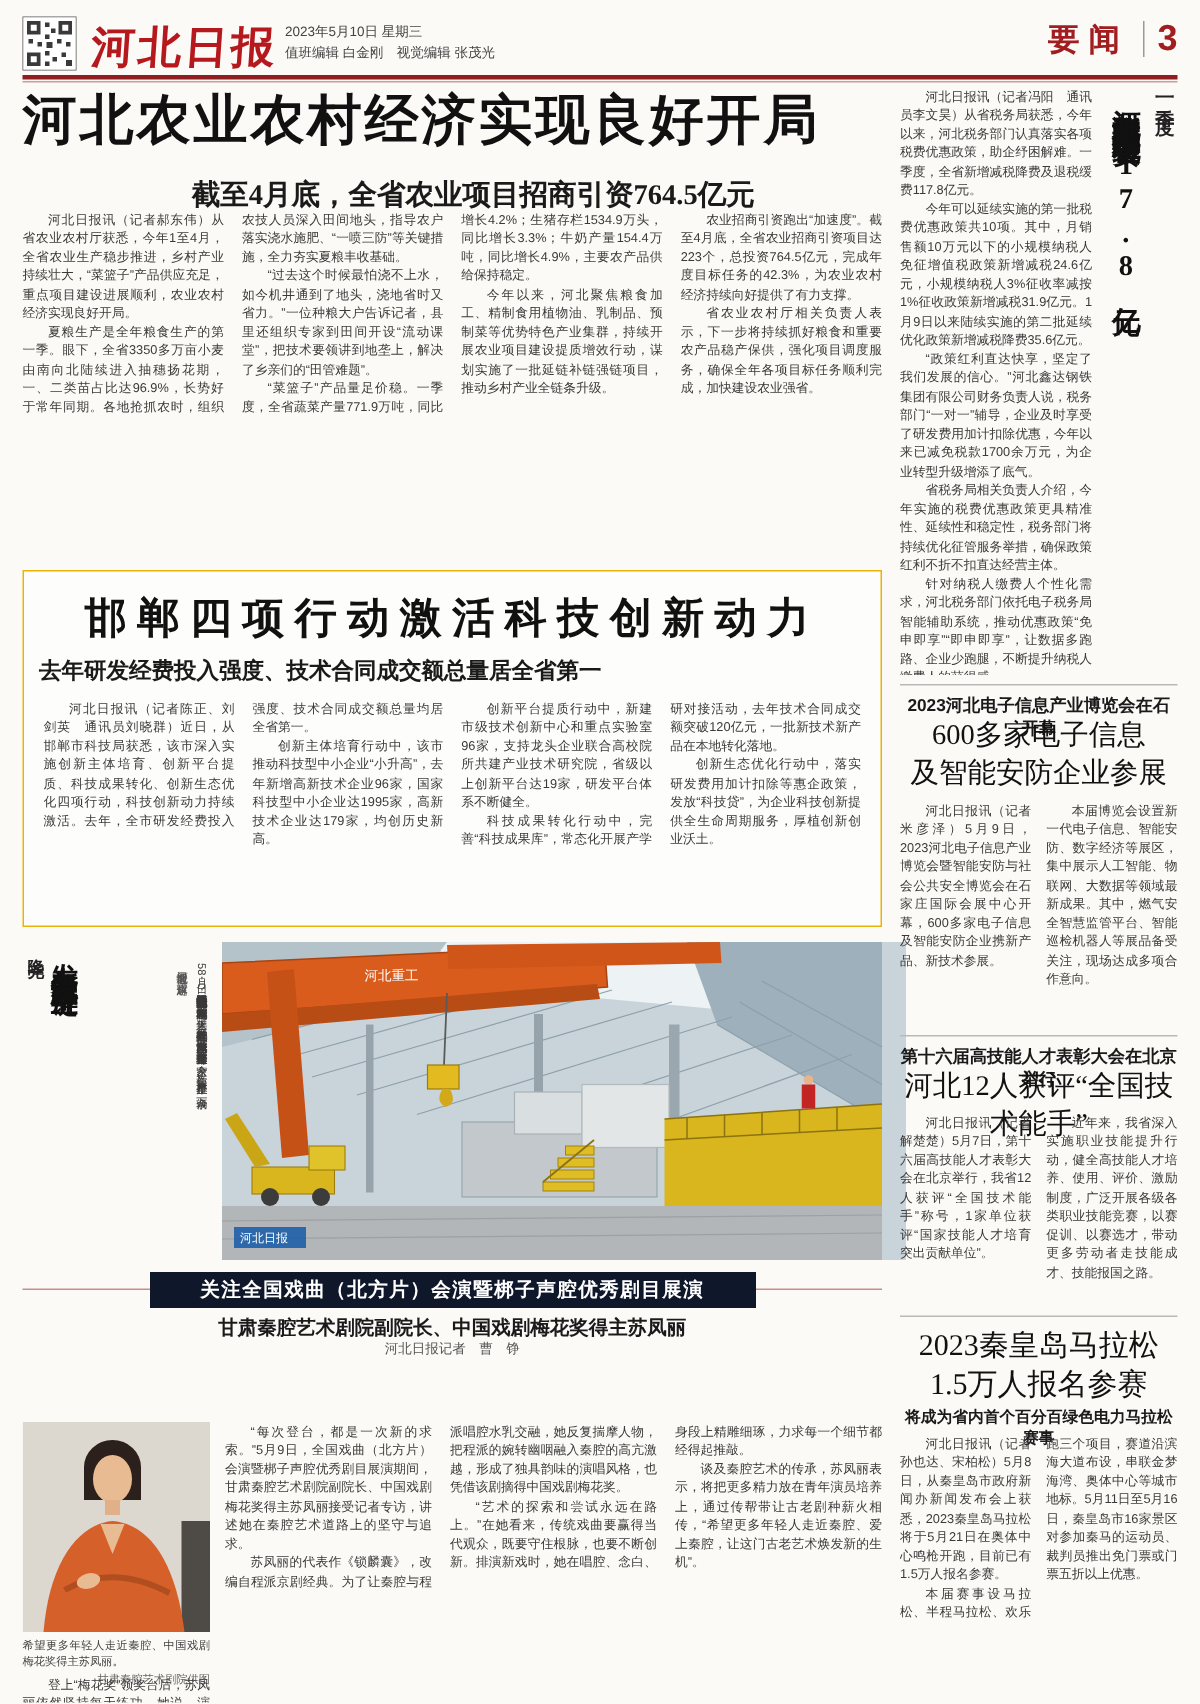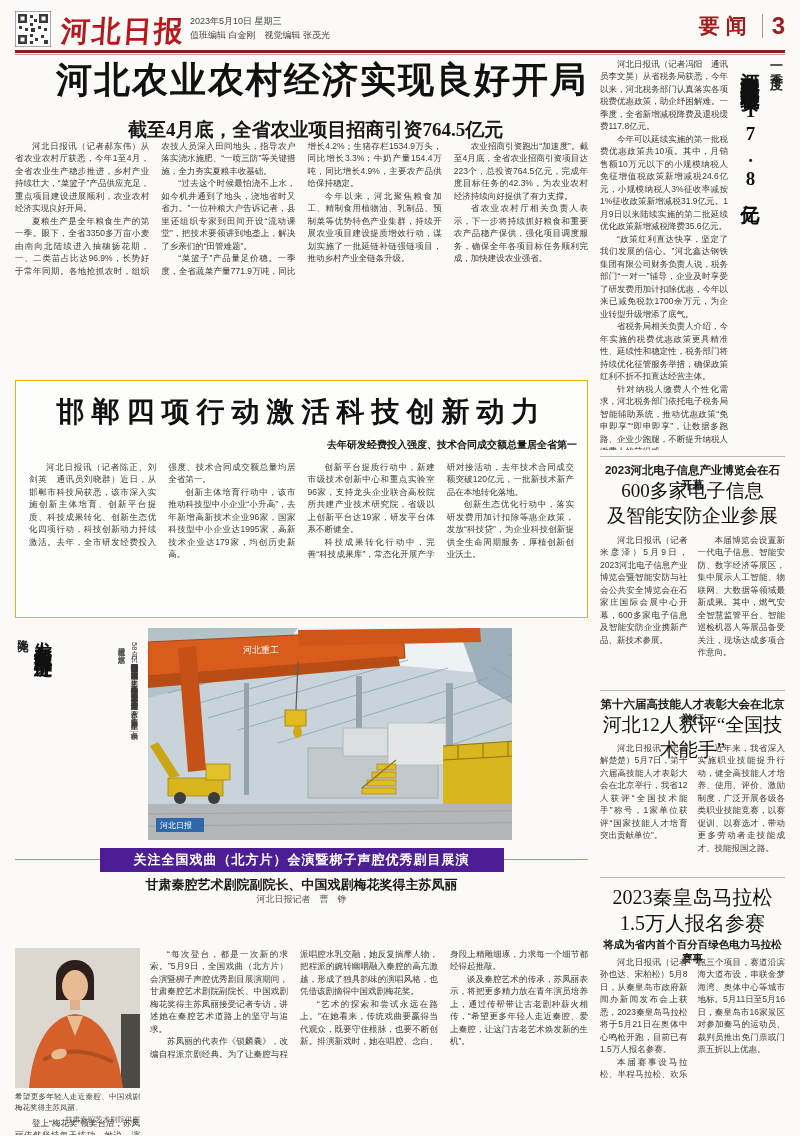--- a/index.html
+++ b/index.html
@@ -17,46 +17,46 @@
   .page-num{font-size:24px;font-weight:bold;color:#a11d1f;}
   .head-rule{position:absolute;left:15px;top:50px;width:770px;height:3px;background:#8d1d1f;}
   .head-rule2{position:absolute;left:15px;top:54px;width:770px;height:1px;background:#d49a97;}
   
   .body-text{font-size:8.5px;line-height:1.47;color:#3a3a3a;text-align:justify;overflow:hidden;}
   .body-text p{margin:0;text-indent:2em;}
   .cols-4{column-count:4;column-gap:12px;}
   .cols-3{column-count:3;column-gap:12px;}
   .cols-2{column-count:2;column-gap:10px;}
   
-  .lead-headline{position:absolute;left:15px;top:56px;width:573px;text-align:right;
+  .lead-headline{position:absolute;left:15px;top:56px;width:573px;text-align:left;
                  font-size:36px;font-weight:900;color:#111;letter-spacing:2px;margin:0;}
   .lead-subhead{position:absolute;left:15px;top:103px;width:573px;text-align:center;
                 font-family:"Liberation Serif","DejaVu Serif",serif;font-size:19px;font-weight:bold;color:#1a1a1a;margin:14px;}
   .lead-body{position:absolute;left:15px;top:140px;width:573px;height:232px;}
   
   .handan-box{position:absolute;left:15px;top:380px;width:571px;height:236px;border:1px solid #eab308;background:#fdfdfb;}
   .box-headline{margin:12px 10px 0;text-align:center;font-family:"Liberation Serif","DejaVu Serif",serif;
                 font-size:28px;font-weight:bold;letter-spacing:7px;color:#111;}
-  .box-subhead{margin:7px 10px 0;text-align:right;font-size:10px;font-weight:bold;color:#1a1a1a;}
+  .box-subhead{margin:7px 10px 0;text-align:left;font-size:15px;font-weight:bold;color:#1a1a1a;}
   .box-body{margin:9px 13px 0;height:134px;}
   
   .longyao{position:absolute;left:15px;top:628px;width:126px;height:212px;}
   .ly-kicker{position:absolute;left:0;top:2px;writing-mode:vertical-rl;text-orientation:upright;
              font-size:11px;font-weight:bold;color:#222;letter-spacing:2px;}
   .ly-headline{position:absolute;left:16px;top:0;height:206px;margin:0;writing-mode:vertical-rl;text-orientation:upright;
                font-family:"Liberation Serif","DejaVu Serif",serif;font-size:18px;font-weight:bold;color:#111;letter-spacing:2px;}
   .ly-caption{position:absolute;right:0;top:6px;width:74px;height:200px;writing-mode:vertical-rl;
               font-size:7.5px;line-height:1.75;color:#3a3a3a;text-align:justify;overflow:hidden;}
   .ly-caption p{margin:0;text-indent:1em;}
   .ly-credit{font-size:7.5px;color:#555;margin-top:4px;}
-  .main-photo{position:absolute;left:148px;top:628px;width:364px;height:212px;background:#c9d4da;overflow:hidden;}
+  .main-photo{position:absolute;left:148px;top:628px;width:456px;height:212px;background:#c9d4da;overflow:hidden;}
   
   .banner-row{position:absolute;left:15px;top:848px;width:573px;height:22px;}
   .banner-line{position:absolute;left:0;top:11px;width:100%;height:1px;background:#c98c88;}
-  .banner-box{position:absolute;left:50%;top:0;transform:translateX(-50%);background:#4c1d95;color:#fff;
+  .banner-box{position:absolute;left:50%;top:0;transform:translateX(-50%);background:#0f172a;color:#fff;
               font-size:13px;font-weight:bold;padding:3px 34px;letter-spacing:1px;white-space:nowrap;}
   
   .opera-kicker{position:absolute;left:15px;top:876px;width:573px;text-align:center;
                 font-size:13px;font-weight:bold;color:#1a1a1a;margin:0;}
   .opera-headline{position:absolute;left:15px;top:892px;width:573px;text-align:center;margin:0;
                   font-family:"Liberation Serif","DejaVu Serif",serif;font-size:29px;font-weight:bold;letter-spacing:5px;color:#111;}
   .opera-byline{position:absolute;left:15px;top:893px;width:573px;text-align:center;font-size:9px;color:#555;}
   .portrait{position:absolute;left:15px;top:948px;width:125px;height:140px;overflow:hidden;}
   .portrait-caption{position:absolute;left:15px;top:1091px;width:125px;font-size:7.5px;line-height:1.5;color:#444;text-align:justify;}
   .portrait-credit{display:block;text-align:right;color:#666;}

